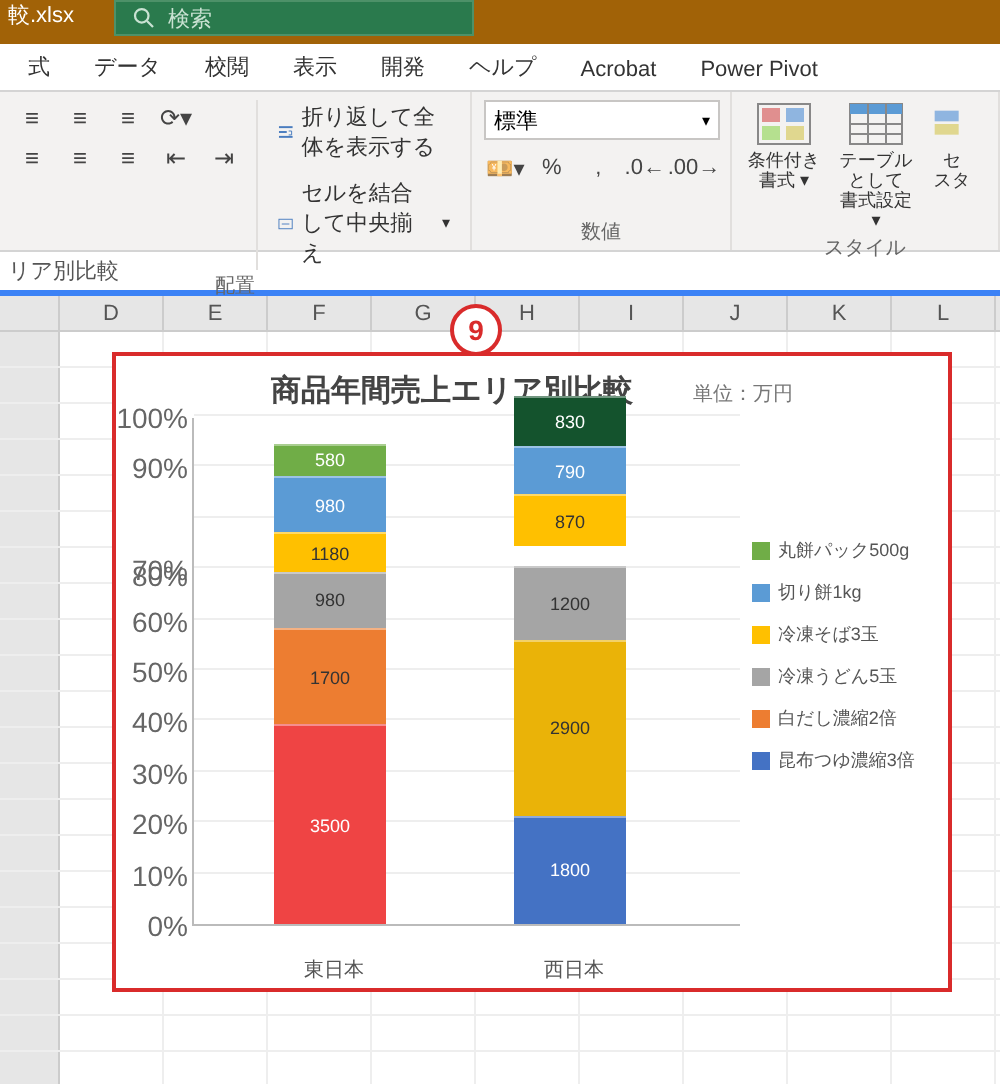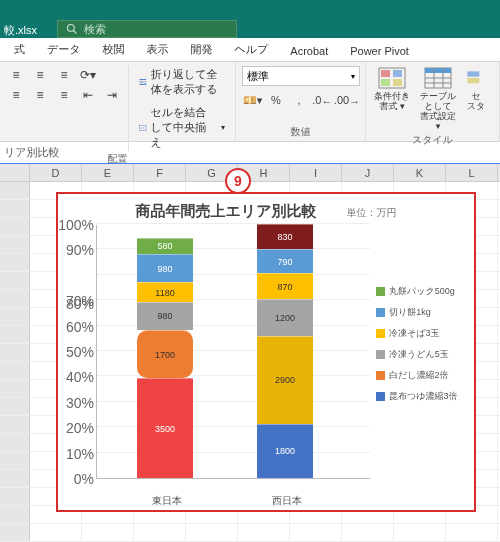--- a/index.html
+++ b/index.html
@@ -1,19 +1,19 @@
 <!DOCTYPE html>
 <html><head>
 <meta charset="utf-8">
 <style>
   * { box-sizing: border-box; margin: 0; padding: 0; }
   body { font-family: "Yu Gothic", "Meiryo", sans-serif; font-size: 11px; background: #fff; width: 500px; }
   
   
-  .titlebar { background: #0f766e; color: #fff; height: 38px; display: flex; align-items: flex-end; padding: 0 4px; }
+  .titlebar { background: #a16207; color: #fff; height: 22px; display: flex; align-items: flex-start; padding: 0 4px; }
   .filename { font-size: 11px; padding-right: 20px; }
   .searchbox { display: flex; align-items: center; background: #2a7a4d; border: 1px solid #4d9168; height: 18px; padding: 0 8px; flex: 0 0 180px; color: #c9e2d2; }
   .searchbox svg { width: 12px; height: 12px; margin-right: 6px; fill: #c9e2d2; }
   
   
   .ribbontabs { background: #fff; height: 24px; display: flex; align-items: flex-end; border-bottom: 1px solid #d4d4d4; padding-left: 4px; gap: 2px; }
   .ribbontabs span { padding: 4px 10px; font-size: 11px; color: #333; cursor: pointer; }
   
   
   .ribbon { display: flex; background: #f3f2f1; border-bottom: 1px solid #d4d4d4; height: 80px; }
@@ -27,21 +27,21 @@
   
   .number-group .combo { width: 118px; height: 20px; border: 1px solid #c8c6c4; background: #fff; display: flex; align-items: center; padding: 0 4px; font-size: 11px; justify-content: space-between; text-align: center; }
   .number-group .row2 { display: flex; gap: 2px; margin-top: 4px; }
   .number-group .nbtn { width: 24px; height: 20px; display: flex; align-items: center; justify-content: center; font-size: 11px; color: #444; }
   
   .style-group { display: flex; gap: 6px; }
   .style-btn { width: 40px; display: flex; flex-direction: column; align-items: center; font-size: 9px; color: #333; line-height: 1.1; text-align: center; }
   .style-btn .ico { width: 30px; height: 24px; margin-bottom: 2px; }
   
   
-  .formulabar { height: 22px; display: flex; align-items: center; border-bottom: 1px solid #3b82f6; font-size: 11px; color: #555; padding-left: 4px; }
+  .formulabar { height: 22px; display: flex; align-items: center; border-bottom: 3px solid #3b82f6; font-size: 11px; color: #555; padding-left: 4px; }
   
   
   .colheads { display: flex; height: 18px; background: #e6e6e6; border-bottom: 1px solid #ccc; }
   .colheads .corner { width: 30px; border-right: 1px solid #ccc; }
   .colheads .ch { width: 52px; border-right: 1px solid #ccc; text-align: center; font-size: 11px; color: #555; line-height: 18px; }
   
   .gridarea { position: relative; height: 376px; }
   .gridbg { position: absolute; inset: 0; }
   .gridbg .row { height: 18px; border-bottom: 1px solid #eee; display: flex; }
   .gridbg .rh { width: 30px; border-right: 1px solid #ccc; background: #e6e6e6; text-align: center; font-size: 10px; color: #666; line-height: 18px; }
@@ -501,33 +501,33 @@
           <div class="grid" style="bottom: 76.2px;"></div>
           <div class="grid" style="bottom: 101.6px;"></div>
           <div class="grid" style="bottom: 127px;"></div>
           <div class="grid" style="bottom: 152.4px;"></div>
           <div class="grid" style="bottom: 177.8px;"></div>
           <div class="grid" style="bottom: 203.2px;"></div>
           <div class="grid" style="bottom: 228.6px;"></div>
           <div class="grid" style="bottom: 254px;"></div>
           <div class="bar" style="left: 40px;">
             <div class="seg dark" style="height: 99.6637px; background: #ef4444;">3500</div>
-            <div class="seg light" style="height: 48.4081px; background: rgb(237, 125, 49); border-radius: 10px;">1700</div>
+            <div class="seg light" style="height: 48.4081px; background: rgb(237, 125, 49);">1700</div>
             <div class="seg light" style="height: 27.9058px; background: rgb(165, 165, 165);">980</div>
             <div class="seg light" style="height: 20px; background: rgb(255, 192, 0);">1180</div>
             <div class="seg dark" style="height: 27.9058px; background: rgb(91, 155, 213);">980</div>
             <div class="seg dark" style="height: 16.5157px; background: rgb(112, 173, 71);">580</div>
           </div>
           <div class="bar" style="left: 160px;">
             <div class="seg dark" style="height: 54.4934px; background: rgb(68, 114, 196);">1800</div>
             <div class="seg light" style="height: 87.795px; background: #eab308;">2900</div>
-            <div class="seg light" style="height: 36.329px; background: rgb(165, 165, 165);">1200</div>
+            <div class="seg light" style="height: 36.329px; background: rgb(165, 165, 165); margin-top: 10px;">1200</div>
             <div class="seg light" style="height: 26.3385px; background: rgb(255, 192, 0);">870</div>
             <div class="seg dark" style="height: 23.9166px; background: rgb(91, 155, 213);">790</div>
-            <div class="seg dark" style="height: 25.1275px; background: #7f1d1d;">830</div>
+            <div class="seg dark" style="height: 25.1275px; background: #14532d;">830</div>
           </div>
         </div>
       <div class="legend" id="legend">
           <div class="legend-item">
             <span class="sw" style="background: rgb(112, 173, 71);"></span>
             <span>丸餅パック500g</span>
           </div>
           <div class="legend-item">
             <span class="sw" style="background: rgb(91, 155, 213);"></span>
             <span>切り餅1kg</span>

